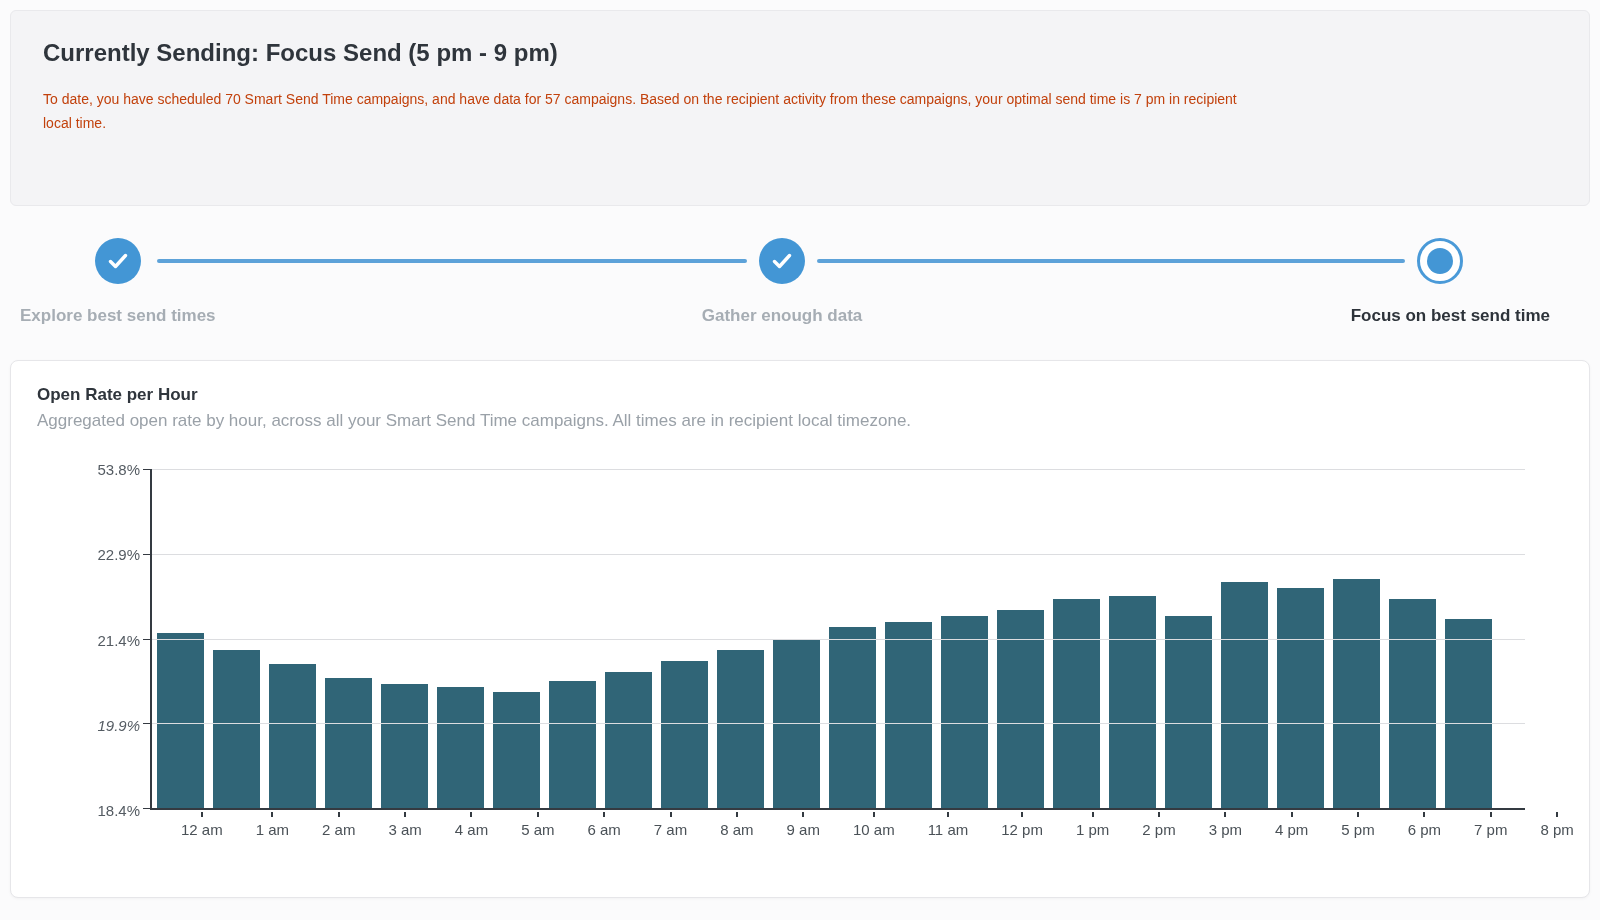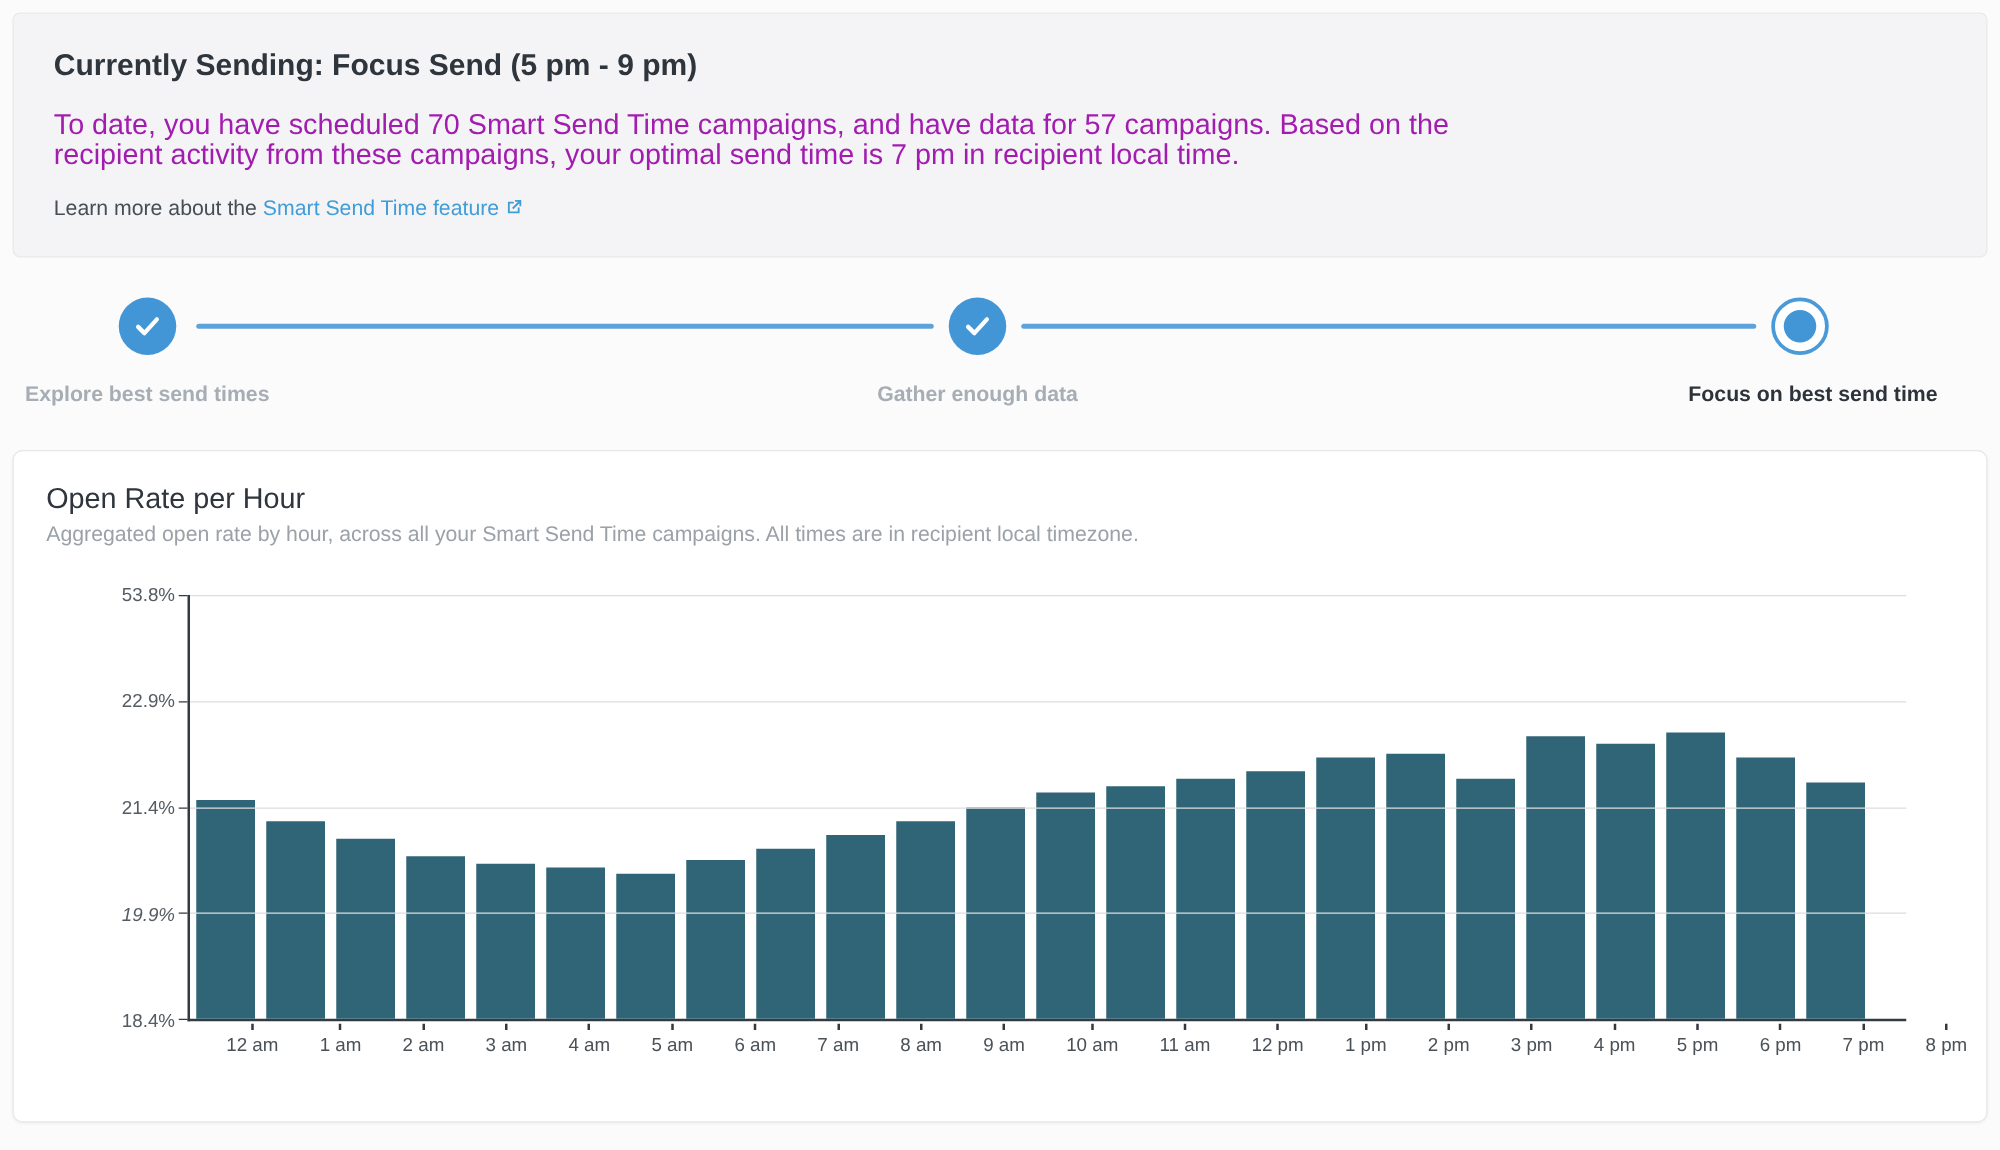--- a/index.html
+++ b/index.html
@@ -17,21 +17,21 @@
   .top-row { display: flex; gap: 22px; }
   .summary-card {
     flex: 1;
     background: #f4f4f6;
     border: 1px solid #e9e9ec;
     border-radius: 6px;
     padding: 24px 32px 41px;
     height: 196px;
   }
   .summary-title { font-size: 24px; font-weight: 700; color: #2f353c; margin: 4px 0 20px; }
-  .summary-body { font-size: 23px; line-height: 24px; margin: 0 0 22px; max-width: 1200px; color: #a21caf; }
+  .summary-body { font-size: 14px; line-height: 24px; margin: 0 0 22px; max-width: 1200px; color: #c2410c; }
   .learn-line { font-size: 17px; margin: 0; color: #454e57; }
   .learn-link { color: #419dd7; text-decoration: none; cursor: pointer; }
   .learn-link svg { vertical-align: -2px; margin-left: 4px; }
 
   .optimal-card {
     flex: 0 0 286px;
     background: #ffffff;
     border: 1px solid #e7e7ea;
     border-radius: 8px;
     box-shadow: 0 3px 10px rgba(40,50,60,.09);
@@ -67,21 +67,21 @@
   
   .chart-card {
     margin-top: 26px;
     background: #ffffff;
     border: 1px solid #e6e6e9;
     border-radius: 8px;
     box-shadow: 0 1px 3px rgba(0,0,0,.04);
     padding: 24px 26px 50px;
     height: 538px;
   }
-  .chart-title { font-size: 23px; font-weight: 400; color: #2f353c; margin: 0; }
+  .chart-title { font-size: 17px; font-weight: 700; color: #2f353c; margin: 0; }
   .chart-sub { font-size: 17px; color: #9aa1a8; margin: 6px 0 0; }
 
   .chart-region { display: flex; margin-top: 38px; margin-right: 38px; }
   .y-gutter { flex: 0 0 113px; position: relative; height: 341px; }
   .y-label {
     position: absolute; right: 10px; transform: translateY(-50%);
     font-size: 15px; color: #545b62; white-space: nowrap;
   }
   .plot {
     flex: 1; position: relative; height: 341px;
@@ -101,26 +101,20 @@
 </style>
 </head>
 <body>
 
 <div class="page">
 
   <div class="top-row">
     <section class="summary-card">
       <h1 class="summary-title">Currently Sending: Focus Send (5 pm - 9 pm)</h1>
       <p class="summary-body">To date, you have scheduled 70 Smart Send Time campaigns, and have data for 57 campaigns. Based on the recipient activity from these campaigns, your optimal send time is 7 pm in recipient local time.</p>
-      <p class="learn-line"><span>Learn more about the</span>
-        <a class="learn-link" href="#"><span>Smart Send Time feature</span><svg width="16" height="16" viewBox="0 0 24 24" fill="#419dd7">
-              <path d="M5 5h7v2.2H7.2v9.6h9.6V12H19v7H5z"></path>
-              <path d="M13.5 3H21v7.5h-2.2V6.8l-7.2 7.2-1.6-1.6 7.2-7.2h-3.7z"></path>
-            </svg></a>
-      </p>
     </section>
 
   </div>
 
   <div class="stepper">
     <div class="connector" id="connector-1"></div>
     <div class="connector" id="connector-2"></div>
 
     <div class="step-circle step-complete" id="step-circle-1">
       <svg width="24" height="24" viewBox="0 0 24 24" fill="none" stroke="#ffffff" stroke-width="3.4" stroke-linecap="round" stroke-linejoin="round">

